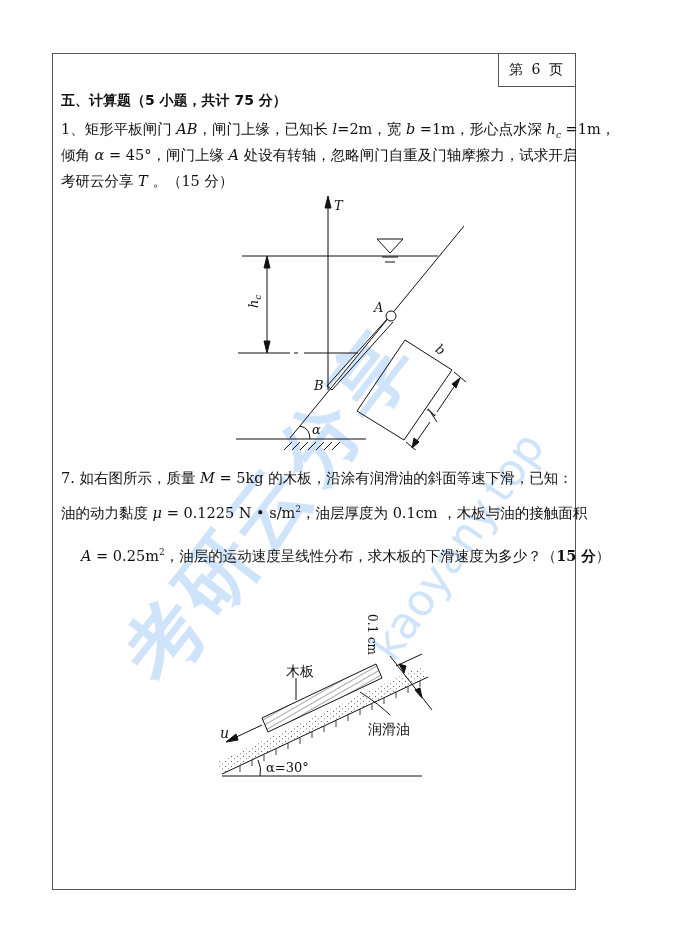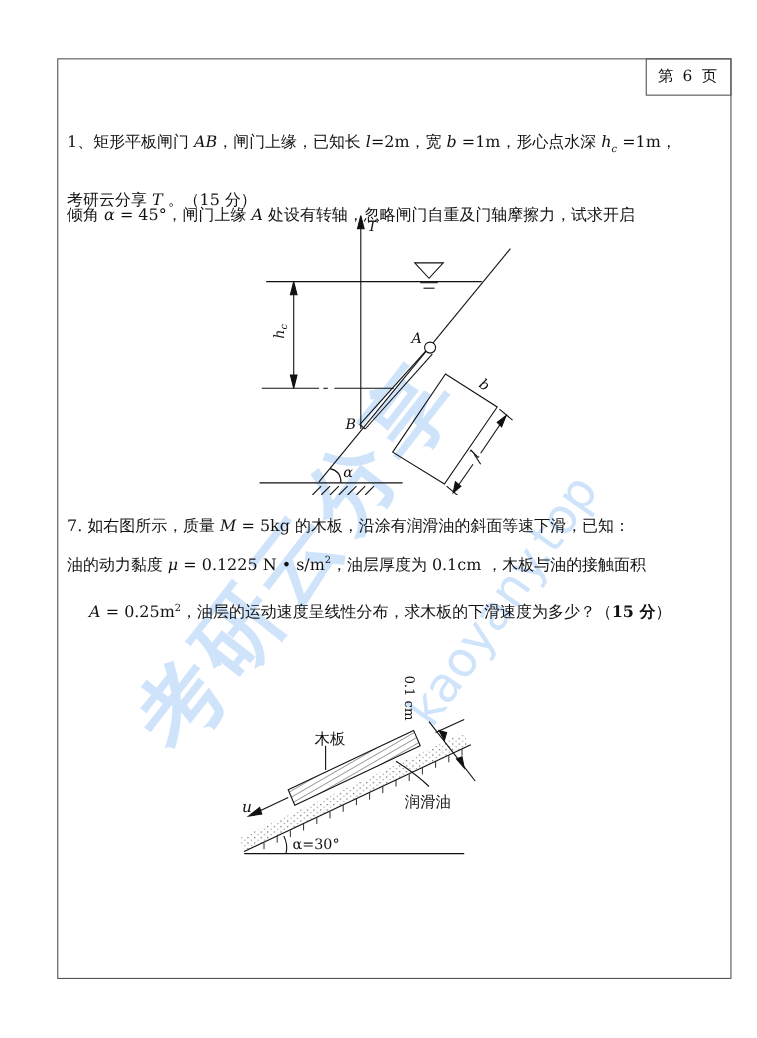--- a/index.html
+++ b/index.html
@@ -1,18 +1,18 @@
 <!DOCTYPE html>
 <html><head>
   <meta charset="utf-8">
   <style>
     html, body { margin: 0; padding: 0; background: #ffffff; }
     body { width: 688px; height: 944px; position: relative; overflow: hidden;
            font-family: "DejaVu Serif", "Liberation Serif", serif; color: #111; }
-    .page-frame { position: absolute; left: 52px; top: 53px; width: 613px; height: 837px;
+    .page-frame { position: absolute; left: 52px; top: 53px; width: 524px; height: 837px;
                   border: 1px solid #555; box-sizing: border-box; }
     .page-no { position: absolute; right: -1px; top: -1px; width: 78px; height: 34px;
                border: 1px solid #555; box-sizing: border-box; font-size: 14px;
                display: flex; align-items: center; justify-content: center; letter-spacing: 2px; }
     .section-title { position: absolute; left: 8px; top: 38px; font-size: 14px; font-weight: bold;
                      font-family: "DejaVu Sans", "Liberation Sans", sans-serif; }
     .para { position: absolute; left: 8px; width: 588px; font-size: 14.5px; }
     .line { position: absolute; left: 0; white-space: nowrap; }
     .it { font-style: italic; }
     .b { font-weight: bold; }
@@ -21,26 +21,27 @@
     .wm { position: absolute; color: #cfe4fb; font-family: "DejaVu Sans", sans-serif; pointer-events: none; }
   </style>
 </head>
 <body>
 
 <div class="wm" style="left:100px; top:300px; font-size:78px; transform: rotate(-52deg); transform-origin: left top; top:640px; letter-spacing:6px; font-weight:bold;">考研云分享</div>
 <div class="wm" style="left:360px; top:640px; font-size:44px; transform: rotate(-55deg); transform-origin: left top;">kaoyany.top</div>
 
 <div class="page-frame">
   <div class="page-no">第 6 页</div>
+  <div class="section-title">五、计算题（5 小题，共计 75 分）</div>
 
   <div class="para" style="top:66px;">
     <div class="line" style="top:0;">
       <span>1、矩形平板闸门 </span><span class="it">AB</span><span>，闸门上缘，已知长 </span><span class="it">l</span><span>=2m，宽 </span><span class="it">b</span><span> =1m，形心点水深 </span><span class="it">h</span><sub class="it">c</sub><span> =1m，</span>
     </div>
-    <div class="line" style="top:26px;margin-top:40px;">
+    <div class="line" style="top:26px;">
       <span>倾角 </span><span class="it">α</span><span> = 45°，闸门上缘 </span><span class="it">A</span><span> 处设有转轴，忽略闸门自重及门轴摩擦力，试求开启</span>
     </div>
     <div class="line" style="top:52px;">
       <span>考研云分享 </span><span class="it">T</span><span> 。（15 分）</span>
     </div>
   </div>
 
   <div class="para" style="top:415px;">
     <div class="line" style="top:0;">
       <span>7. 如右图所示，质量 </span><span class="it">M</span><span> = 5kg 的木板，沿涂有润滑油的斜面等速下滑，已知：</span>

